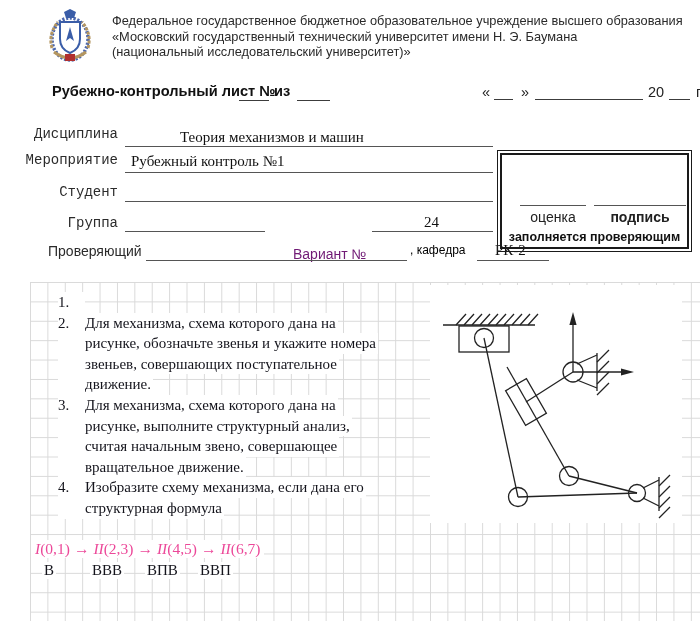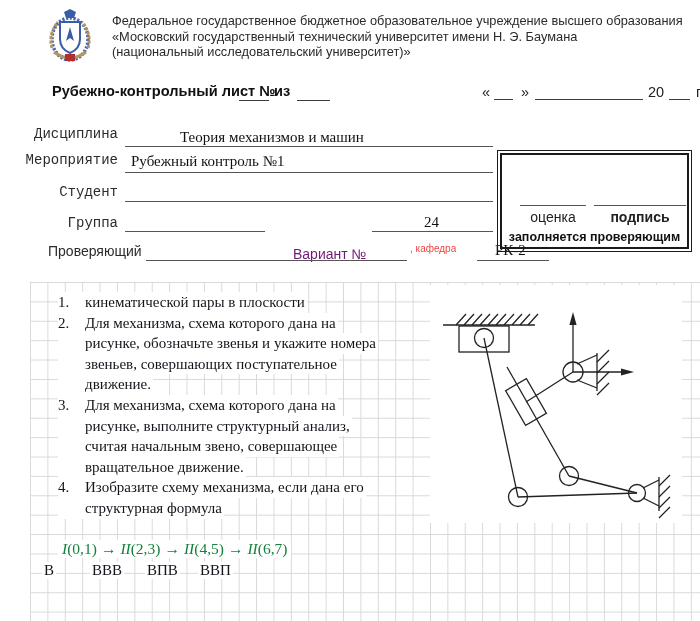--- a/index.html
+++ b/index.html
@@ -24,22 +24,22 @@
   
   .gridarea{position:absolute;left:30px;top:282px;width:670px;height:339px;
     background-image:linear-gradient(to right,#d9d9d9 1px,transparent 1px),
                      linear-gradient(to bottom,#d9d9d9 1px,transparent 1px);
     background-size:17.4px 19.4px;}
   .tasks{position:absolute;left:14px;top:10px;width:382px;
     font-family:"Liberation Serif",serif;font-size:15px;line-height:20.6px;color:#14141c;}
   .task{display:flex;}
   .tnum{margin-left:14px;width:27px;background:#fff;flex:none;}
   .tlines span{display:block;width:fit-content;background:#fff;padding:0 2px 0 0;}
-  .formula{position:absolute;left:28px;top:258px;font-family:"Liberation Serif",serif;
-    font-size:15.5px;color:#15803d;background:#fff;padding:0 4px;white-space:nowrap;}
+  .formula{position:absolute;left:1px;top:258px;font-family:"Liberation Serif",serif;
+    font-size:15.5px;color:#ec4899;background:#fff;padding:0 4px;white-space:nowrap;}
   .formula i{font-style:italic;}
   .formula .arr{padding:0 4px;}
   .flet{position:absolute;top:280px;font-family:"Liberation Serif",serif;font-size:15px;color:#14141c;background:#fff;padding:0 2px;}
   .mech{position:absolute;left:400px;top:3px;}
   svg .st{stroke:#222;stroke-width:1.3;fill:none;}
 </style>
 </head>
 <body>
 
 <div class="abs" style="left:40px;top:8px;width:60px;height:58px;">
@@ -84,41 +84,40 @@
 <div class="ul" style="left:125px;top:201px;width:368px;border-color:#555;"></div>
 
 <span class="flabel" style="top:215px;">Группа</span>
 <div class="ul" style="left:125px;top:231px;width:140px;border-color:#555;"></div>
 <span class="abs" style="left:293px;top:215px;font-size:14px;color:#701a75;margin-top:31px;">Вариант №</span>
 <div class="ul" style="left:372px;top:231px;width:121px;border-color:#555;"></div>
 <span class="fval" style="left:392px;top:214px;margin-left:32px;">24</span>
 
 <span class="abs" style="left:48px;top:243px;font-size:14px;color:#2b2b2b;">Проверяющий</span>
 <div class="ul" style="left:146px;top:260px;width:261px;border-color:#555;"></div>
-<span class="abs" style="left:410px;top:243px;font-size:10px;color:#ef4444;">, кафедра</span>
+<span class="abs" style="left:410px;top:243px;font-size:12px;color:#000000;">, кафедра</span>
 <div class="ul" style="left:477px;top:260px;width:72px;border-color:#555;"></div>
 <span class="fval" style="left:495px;top:242px;">РК-2</span>
 
 <div class="gradebox">
   <div class="inner">
     <div class="gb-line" style="left:18px;width:66px;"></div>
     <div class="gb-line" style="left:92px;width:92px;"></div>
     <span class="gb-cap" style="left:18px;width:66px;">оценка</span>
     <span class="gb-cap" style="left:92px;width:92px;font-weight:bold;">подпись</span>
     <div class="gb-note">заполняется проверяющим</div>
   </div>
 </div>
 
 <div class="gridarea">
 
   <div class="tasks">
     <div class="task">
       <span class="tnum">1.</span>
       <div class="tlines">
-        <span>кинематической пары в плоскости</span>
       </div>
     </div>
     <div class="task">
       <span class="tnum">2.</span>
       <div class="tlines">
         <span>Для механизма, схема которого дана на</span>
         <span>рисунке, обозначьте звенья и укажите номера</span>
         <span>звеньев, совершающих поступательное</span>
         <span>движение.</span>
       </div>

